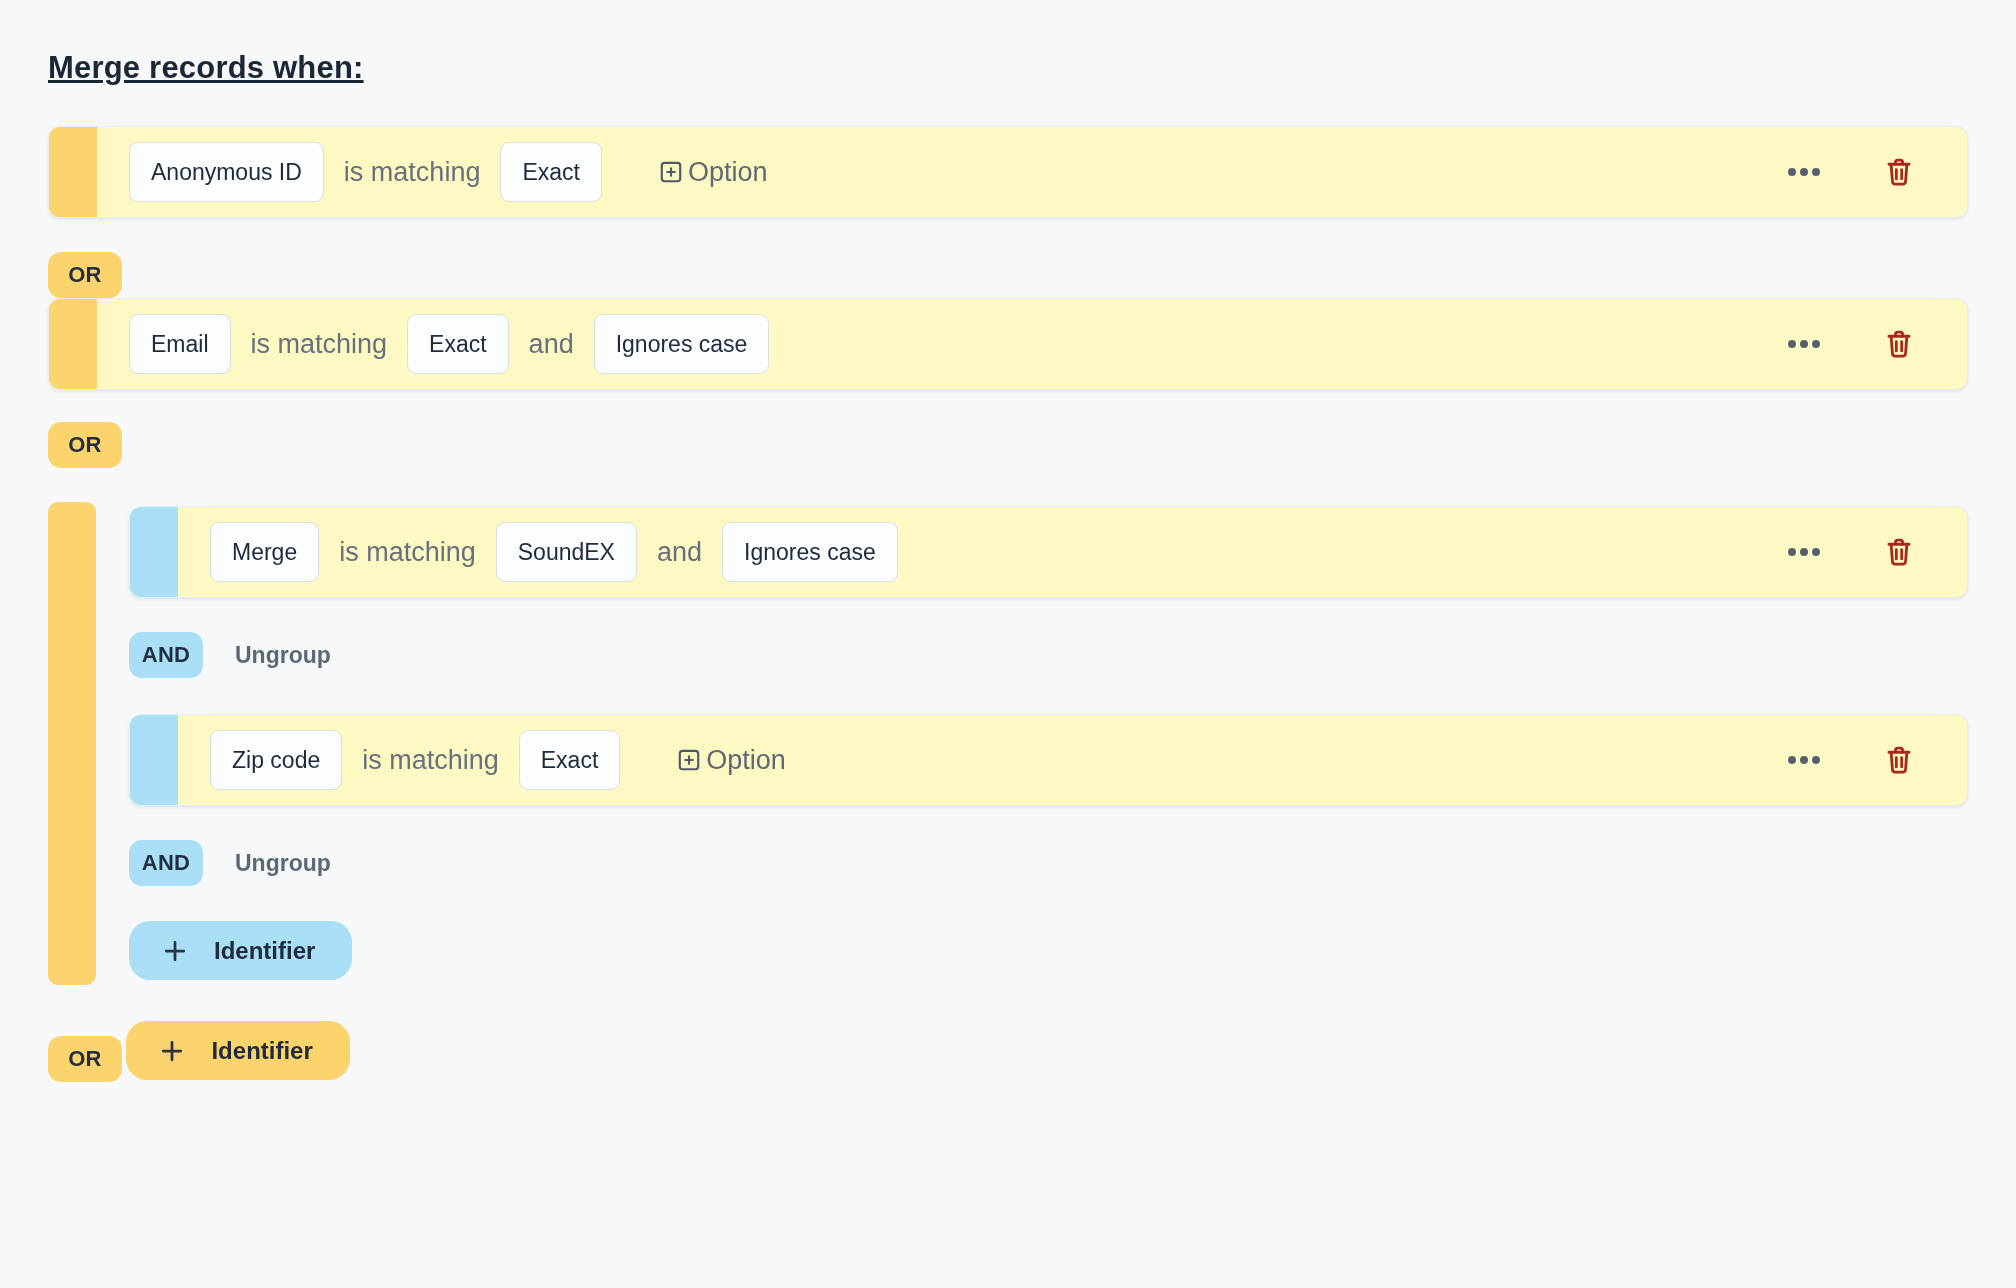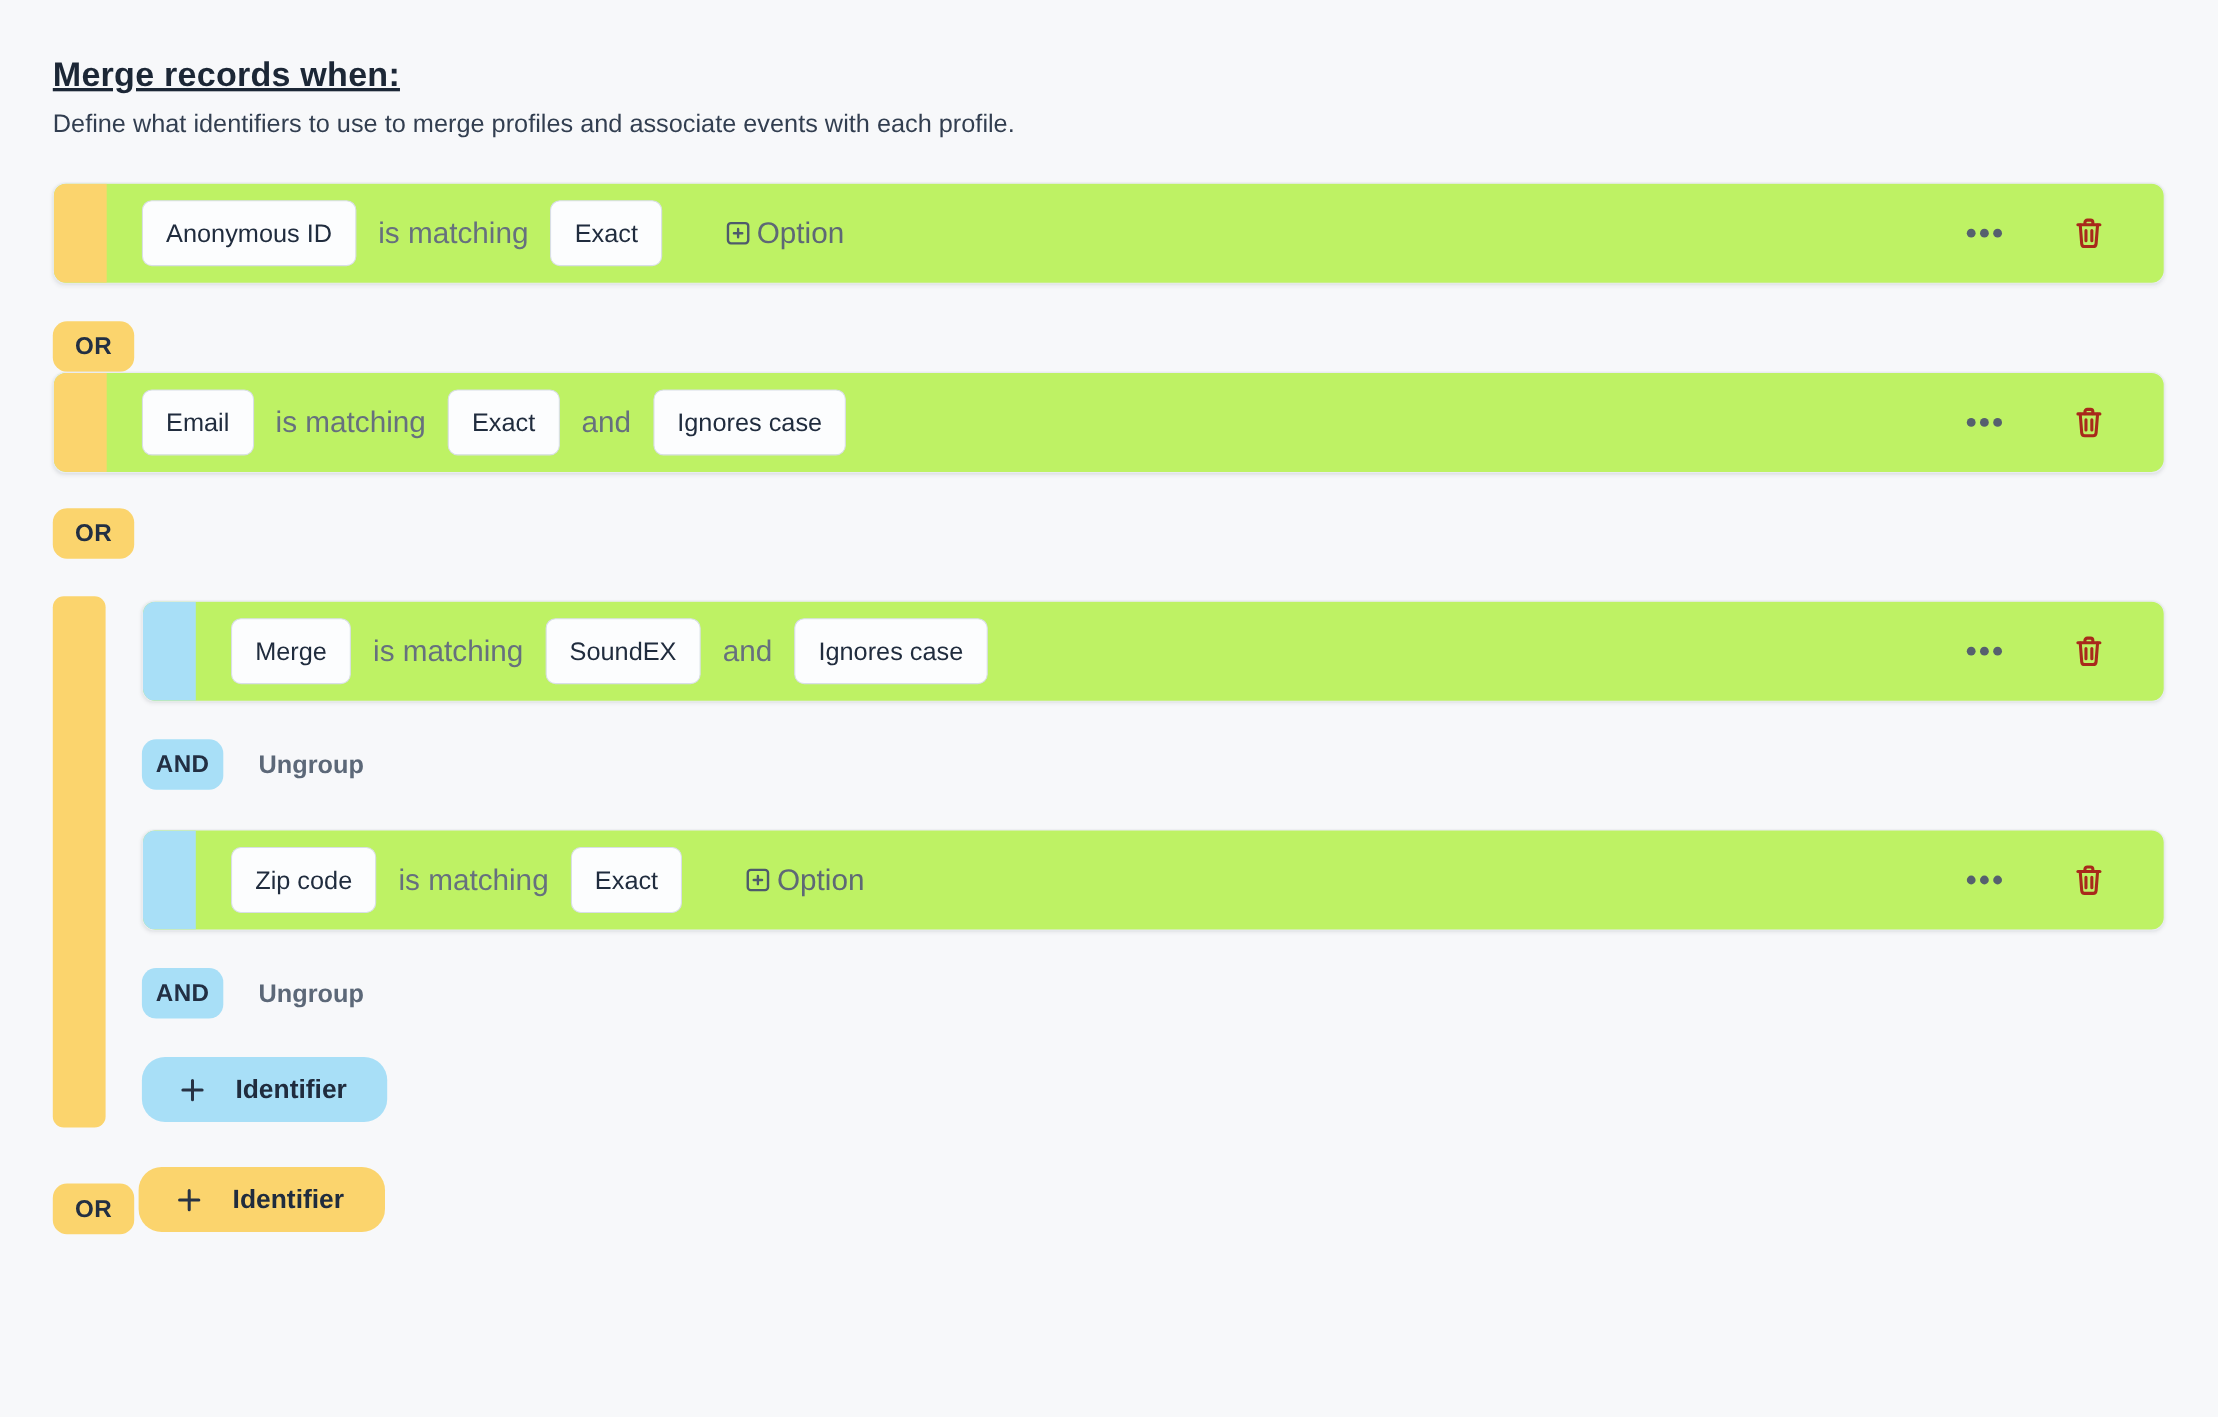--- a/index.html
+++ b/index.html
@@ -22,21 +22,21 @@
   }
   .container{padding:50px 48px 0 48px;width:2016px;}
   h1.page-title{font-size:31px;font-weight:700;color:#1C2736;letter-spacing:.2px;text-decoration:underline;}
   .page-subtitle{margin-top:13px;font-size:23px;font-weight:400;color:#323E50;}
 
   
   .rule-row{
     position:relative;
     display:flex;align-items:center;
     height:92px;
-    background:#bef264;
+    background:#fef9c3;
     border:1px solid var(--card-border);
     border-radius:12px;
     box-shadow:0 2px 4px rgba(29,41,57,.06),0 1px 2px rgba(29,41,57,.04);
     overflow:hidden;
   }
   .row-bar{width:48px;align-self:stretch;flex:0 0 48px;}
   .row-bar.yellow{background:var(--accent-yellow);}
   .row-bar.blue{background:var(--accent-blue);}
   .row-content{display:flex;align-items:center;flex:1;padding:0 48px 0 32px;gap:20px;}
 
@@ -96,21 +96,20 @@
   .g-btn{margin-top:35px;}
   .mt-or3{margin-top:32px;}
   .mt-addbtn{margin-top:36px;}
 </style>
 </head>
 <body>
 
 <div class="container">
 
   <h1 class="page-title">Merge records when:</h1>
-  <div class="page-subtitle">Define what identifiers to use to merge profiles and associate events with each profile.</div>
 
   
   <div class="rule-row mt-row1">
     <div class="row-bar yellow"></div>
     <div class="row-content">
       <button class="chip">Anonymous ID</button>
       <span class="muted">is matching</span>
       <button class="chip">Exact</button>
       <span class="option-group">
         <svg width="26" height="26" viewBox="0 0 24 24" fill="none">

